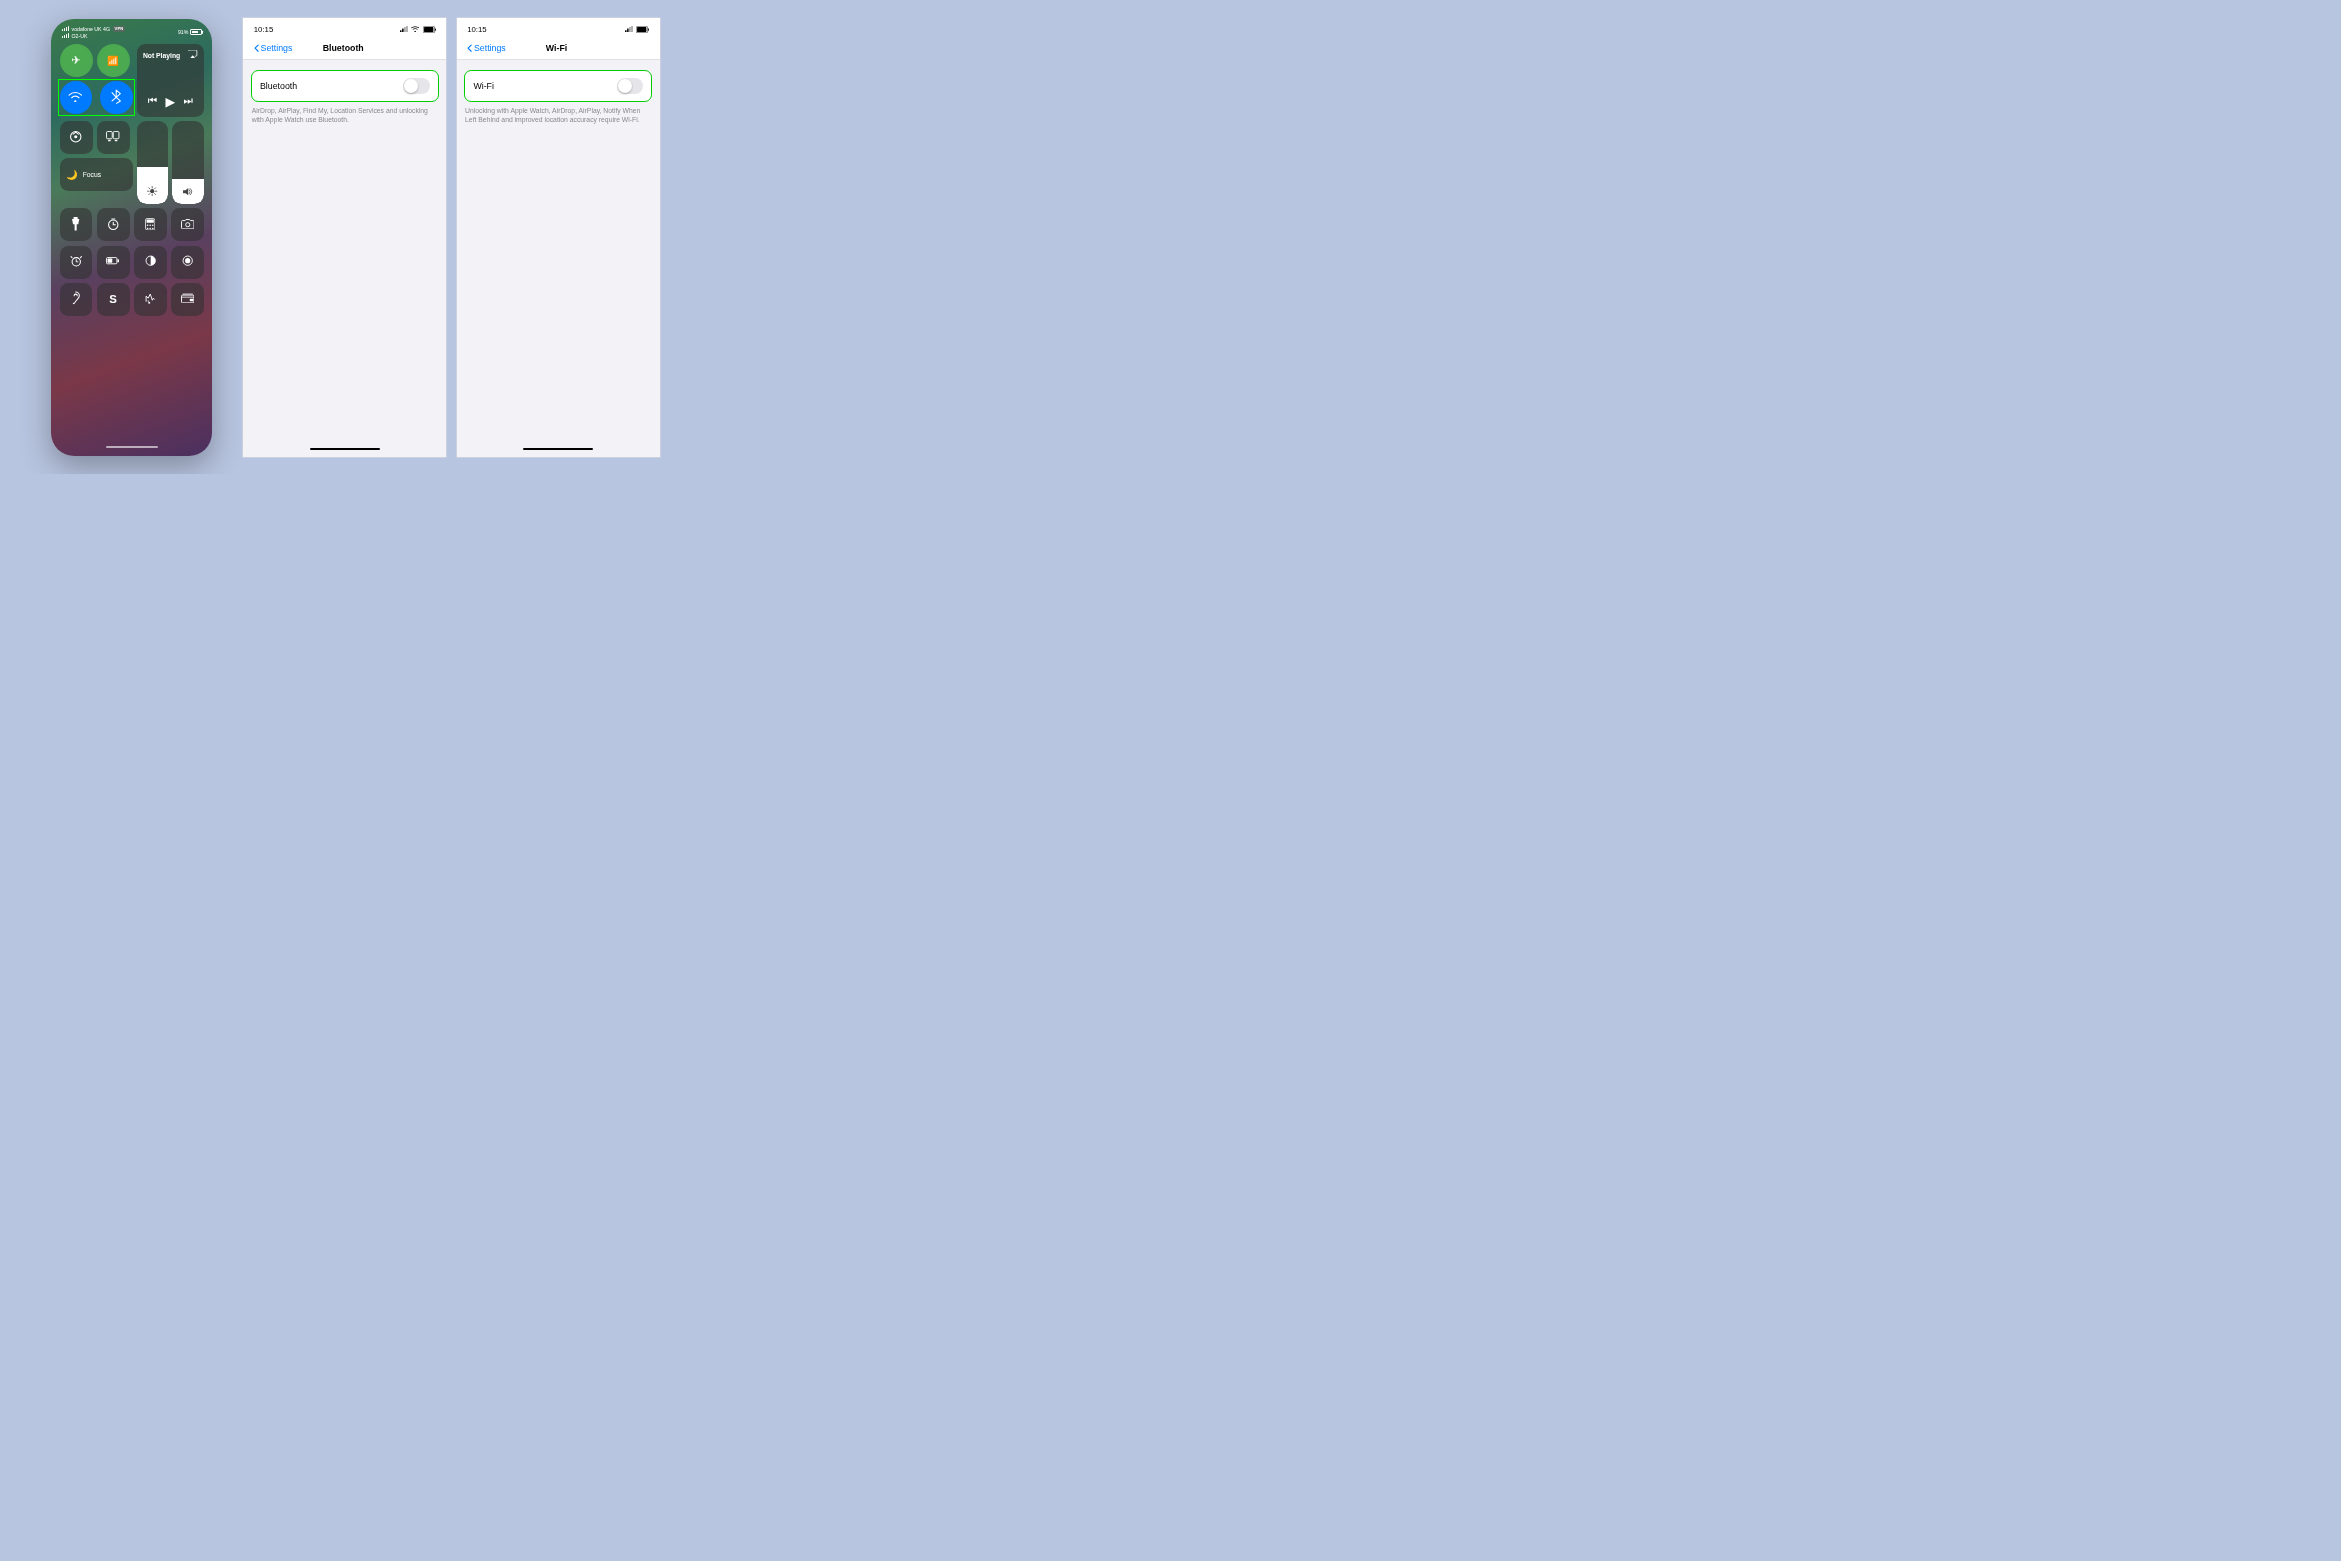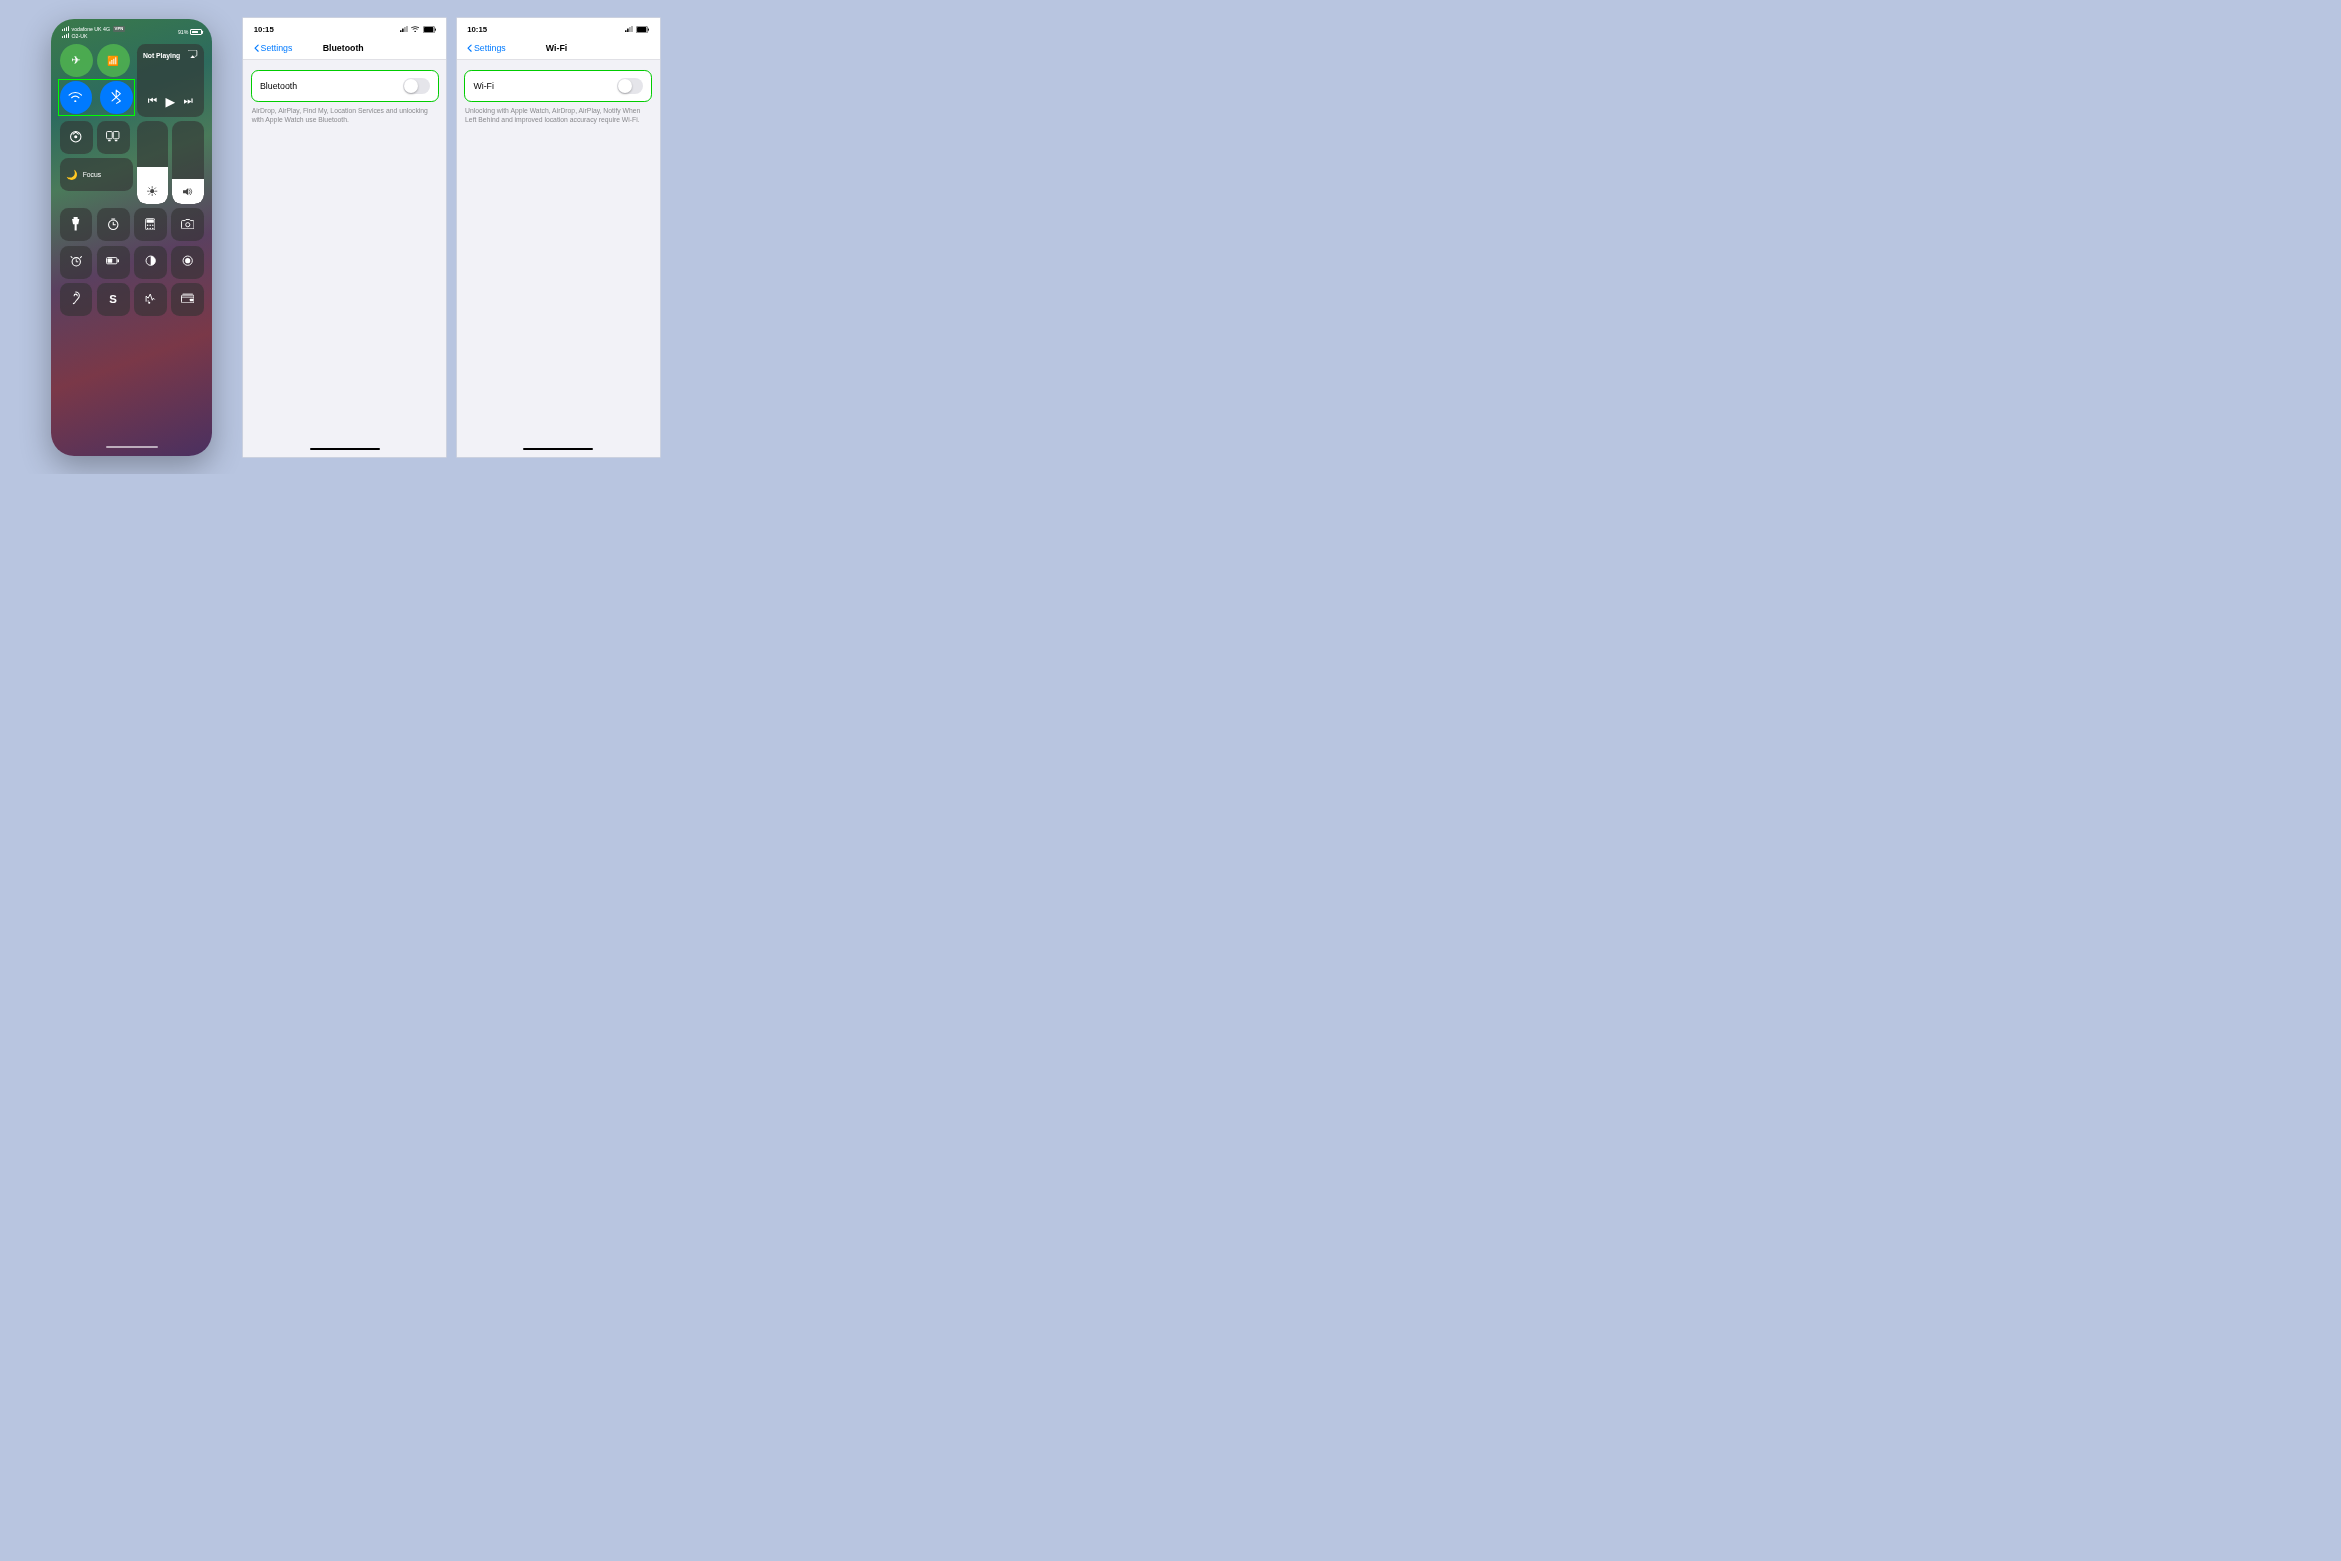--- a/index.html
+++ b/index.html
@@ -309,21 +309,21 @@
       margin-left: 15.6px;
     }
 
     .settings-status-bar {
       background: white;
       display: flex;
       justify-content: space-between;
       align-items: center;
       padding: 7.3px 10.4px 5.2px;
       font-size: 7.8px;
-      font-weight: 700;
+      font-weight: 400;
     }
 
     .status-right-icons {
       display: flex;
       align-items: center;
       gap: 3.1px;
       font-size: 6.8px;
     }
 
     .settings-nav-bar {

